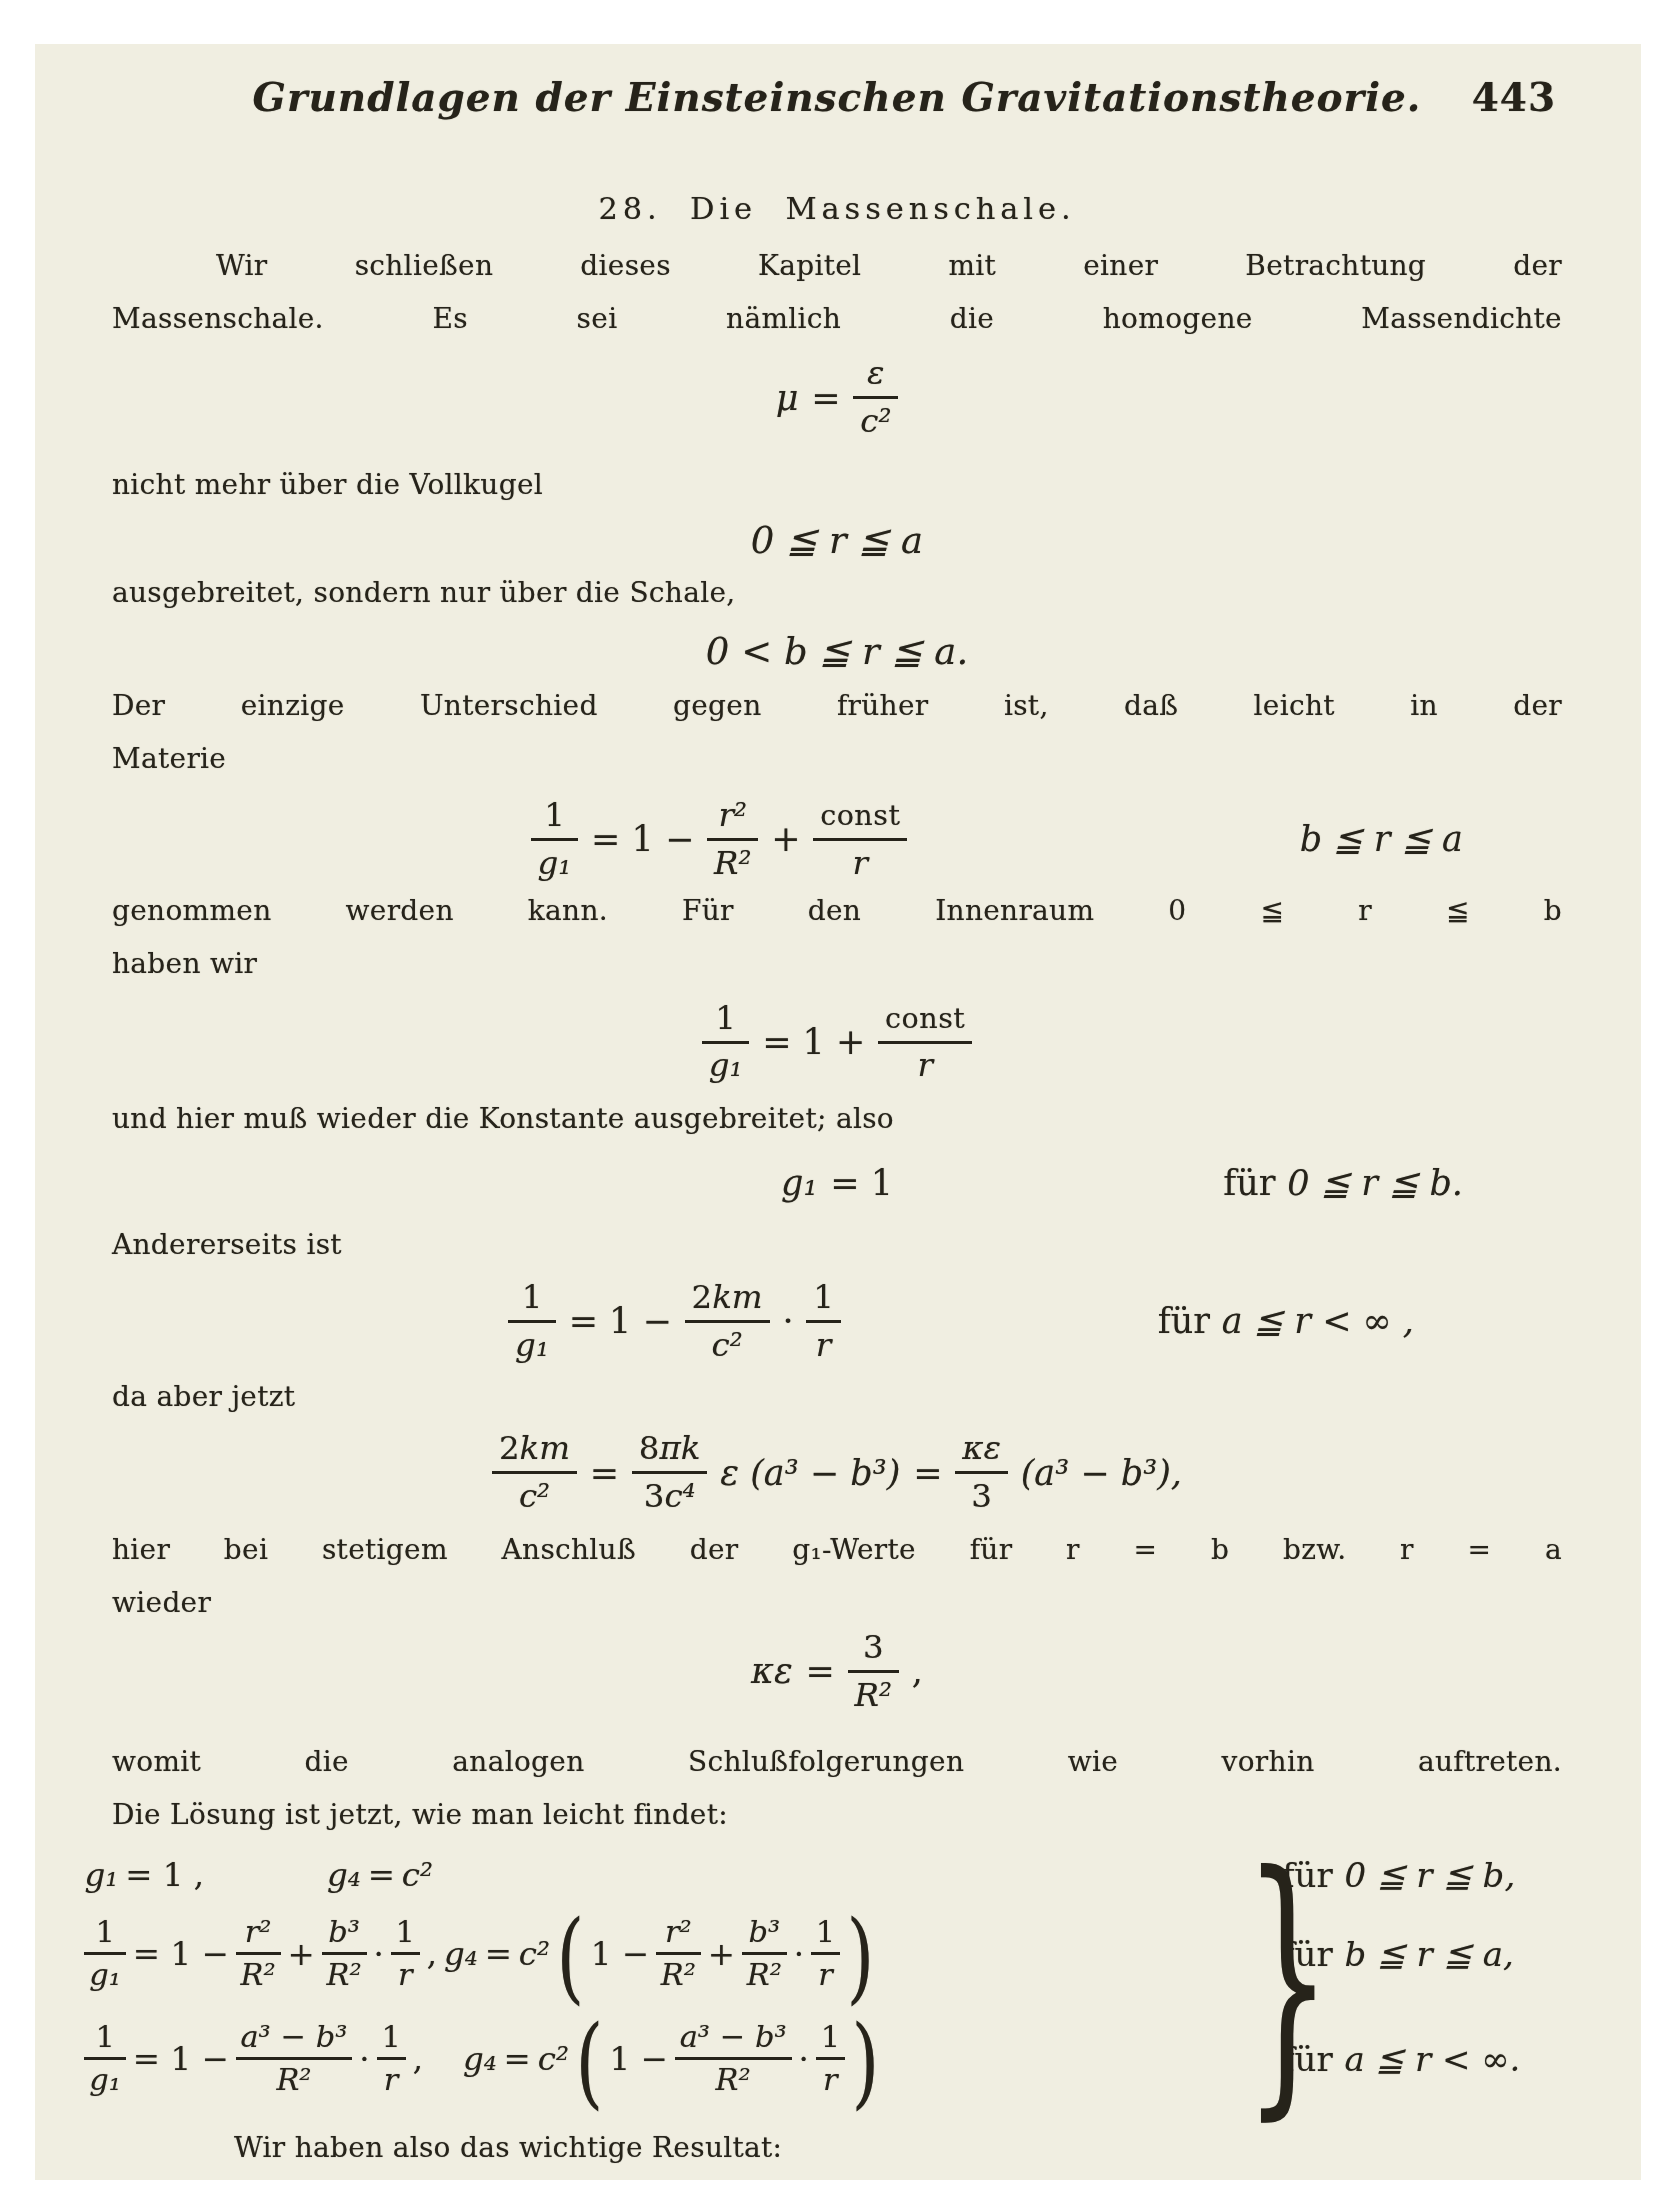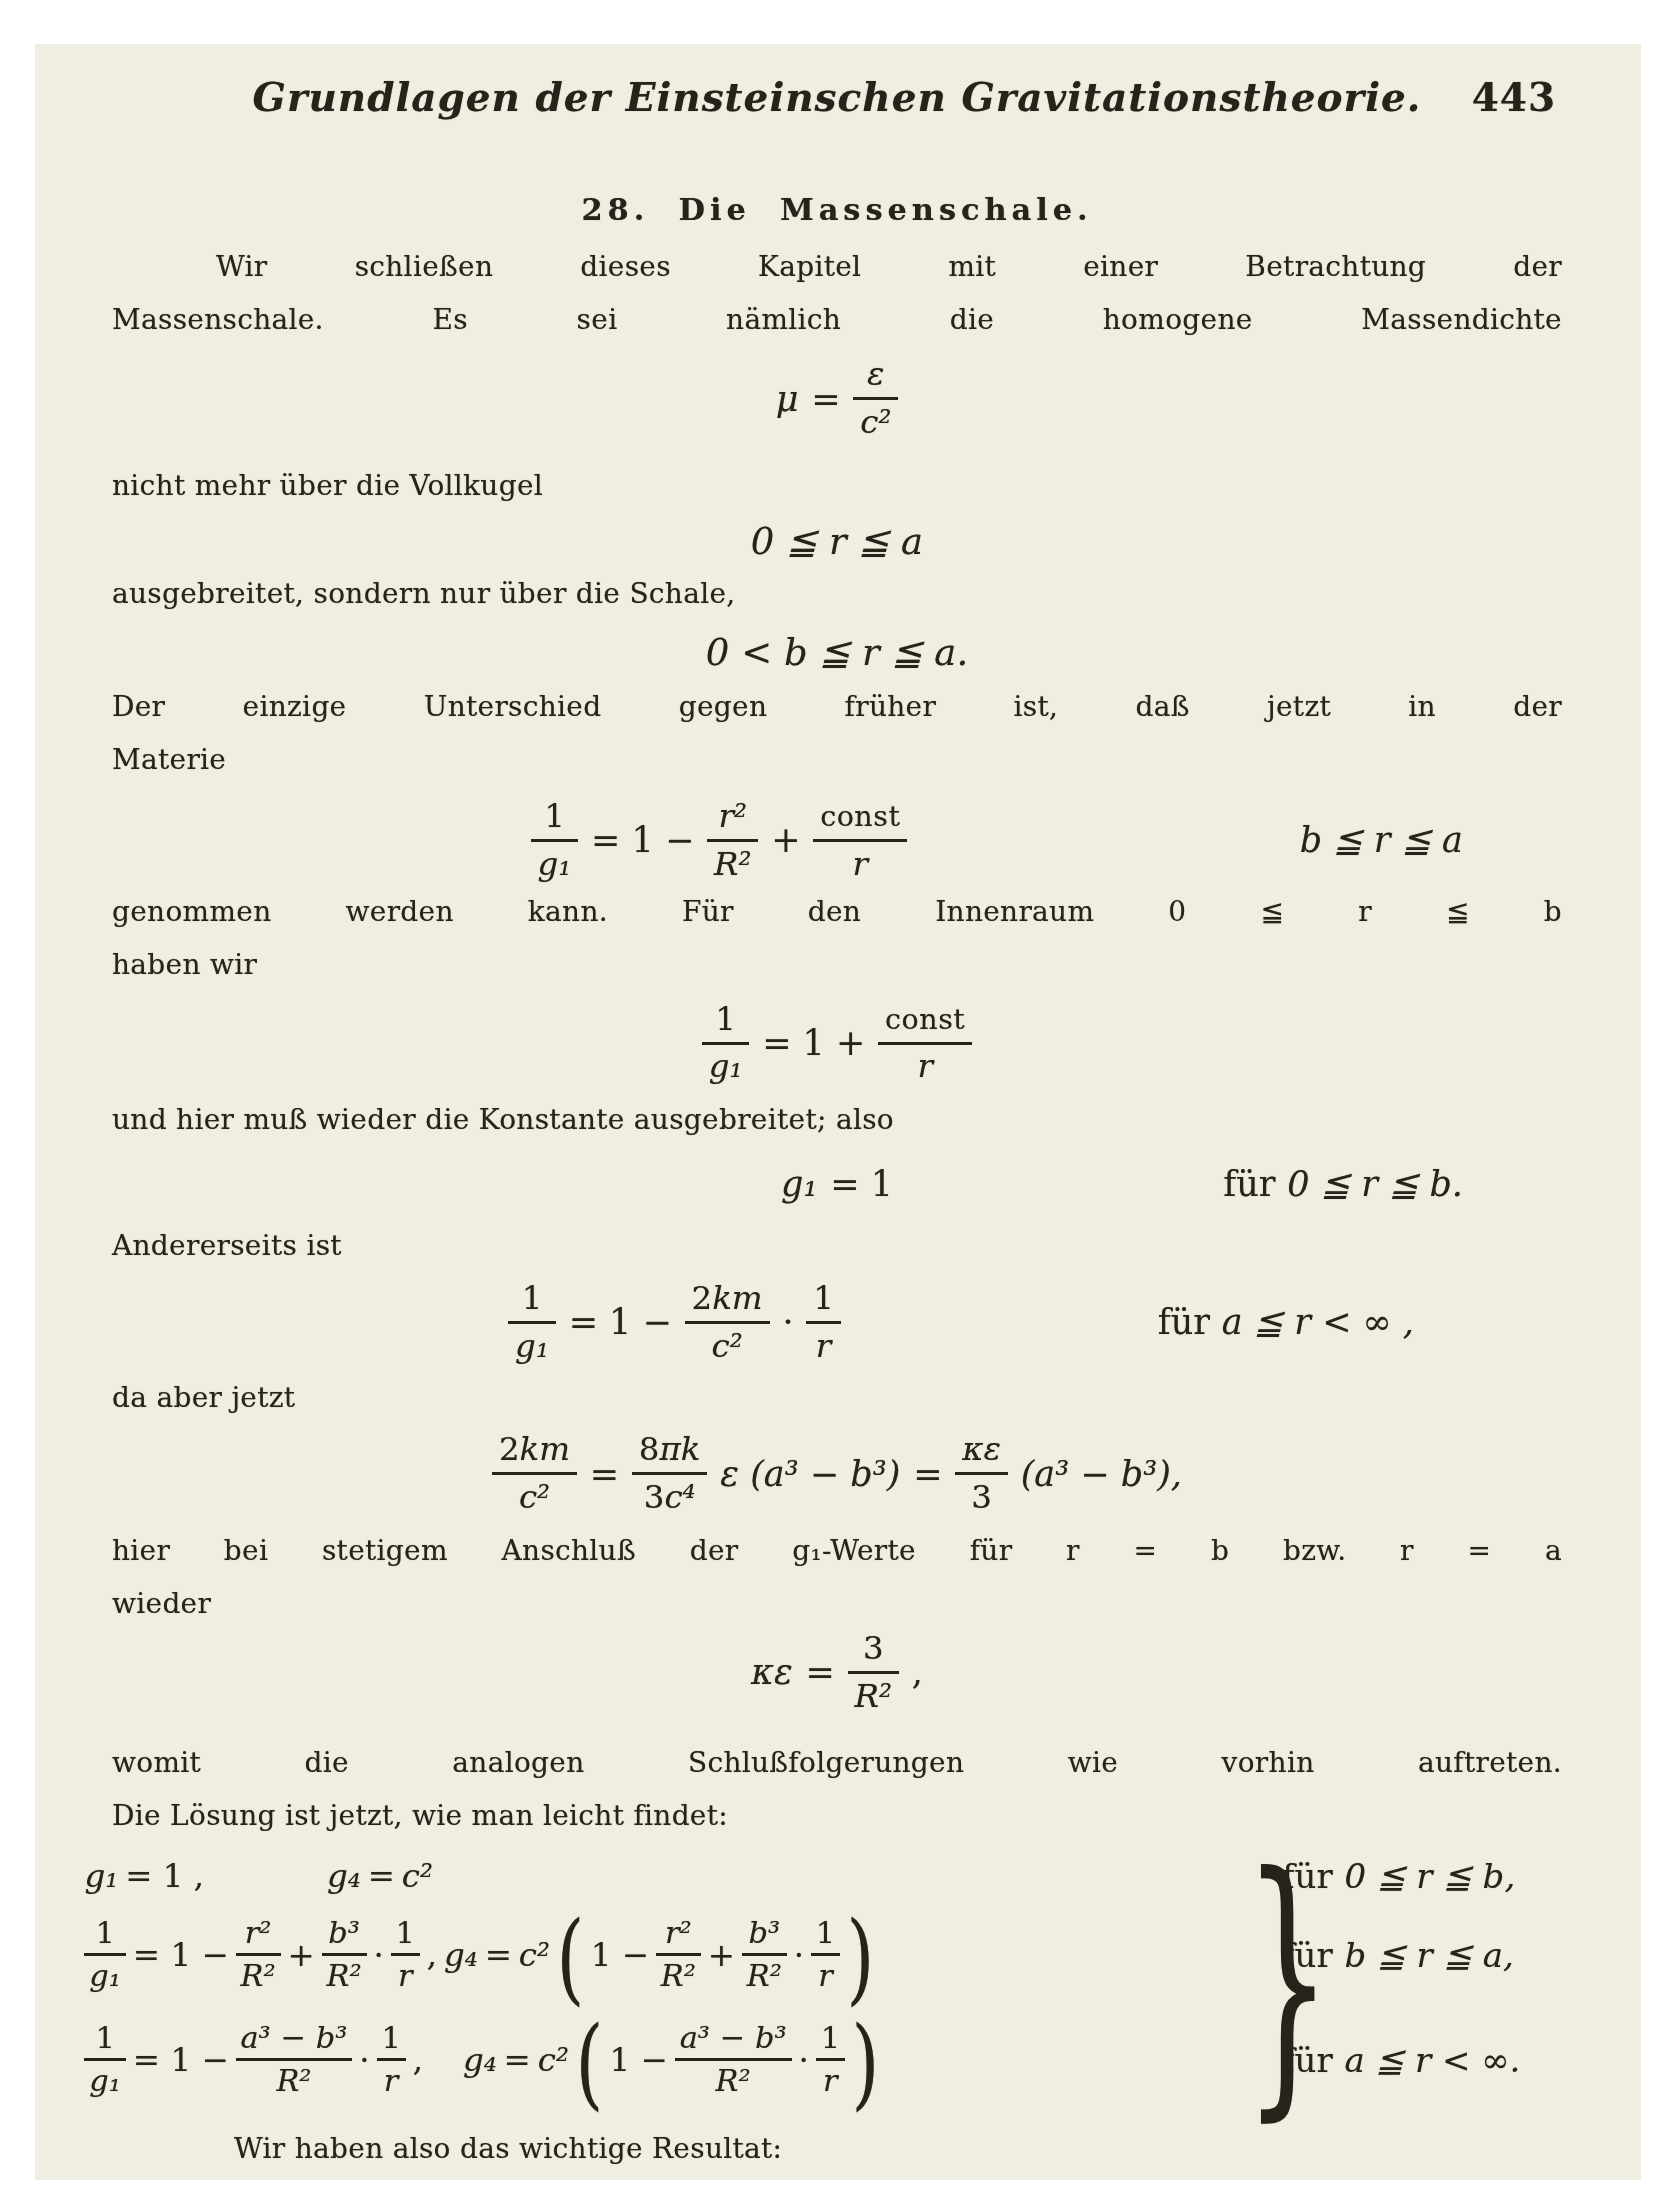--- a/index.html
+++ b/index.html
@@ -15,21 +15,21 @@
     position:absolute;left:35px;top:44px;width:1606px;height:2136px;
     background:var(--paper);overflow:hidden;box-sizing:border-box;
     padding:0 79px 0 77px;
     text-shadow:0 0 1px rgba(38,35,26,.45);
   }
   
   .runhead{position:relative;margin-top:29.6px;text-align:center;
     font-style:italic;font-weight:700;font-size:39px;letter-spacing:1px;}
   .pageno{position:absolute;right:5.9px;top:0;font-style:normal;font-weight:700;}
   
-  .sheading{margin-top:69px;text-align:center;font-weight:700;font-size:30.5px;
+  .sheading{margin-top:69px;text-align:center;font-weight:400;font-size:30.5px;
     letter-spacing:4.9px;word-spacing:13.8px;}
   
   .line{font-size:28px;line-height:53px;letter-spacing:0.3px;}
   .j{text-align:justify;text-align-last:justify;}
   .ind{text-indent:104px;}
   .ind2{text-indent:122px;}
   
   .eq{position:relative;text-align:center;}
   .eqrow{display:inline-flex;align-items:center;gap:12.8px;font-size:35px;white-space:nowrap;}
   .side{position:absolute;right:99px;top:50%;transform:translateY(-50%);
@@ -92,21 +92,21 @@
   <div class="eq mathline" style="margin:7.9px 0 2px;">
     <span class="it">0 ≦ r ≦ a</span>
   </div>
 
   <div class="line" style="margin-top:3.9px;">ausgebreitet, sondern nur über die Schale,</div>
 
   <div class="eq mathline" style="margin:11.8px 0 5.9px;">
     <span class="it">0 &lt; b ≦ r ≦ a.</span>
   </div>
 
-  <div class="line j" style="margin-top:3.9px;">Der einzige Unterschied gegen früher ist, daß jetzt in der</div>
+  <div class="line j" style="margin-top:3.9px;">Der einzige Unterschied gegen früher ist, daß leicht in der</div>
   <div class="line">Materie</div>
 
   <div class="eq" style="margin:11.8px 0 2px;">
     <span class="eqrow" style="margin-right:236px;">
       <span class="frac">
           <span class="num up">1</span>
           <span class="den it">g₁</span>
         </span>
       <span class="up">= 1 −</span>
       <span class="frac">

